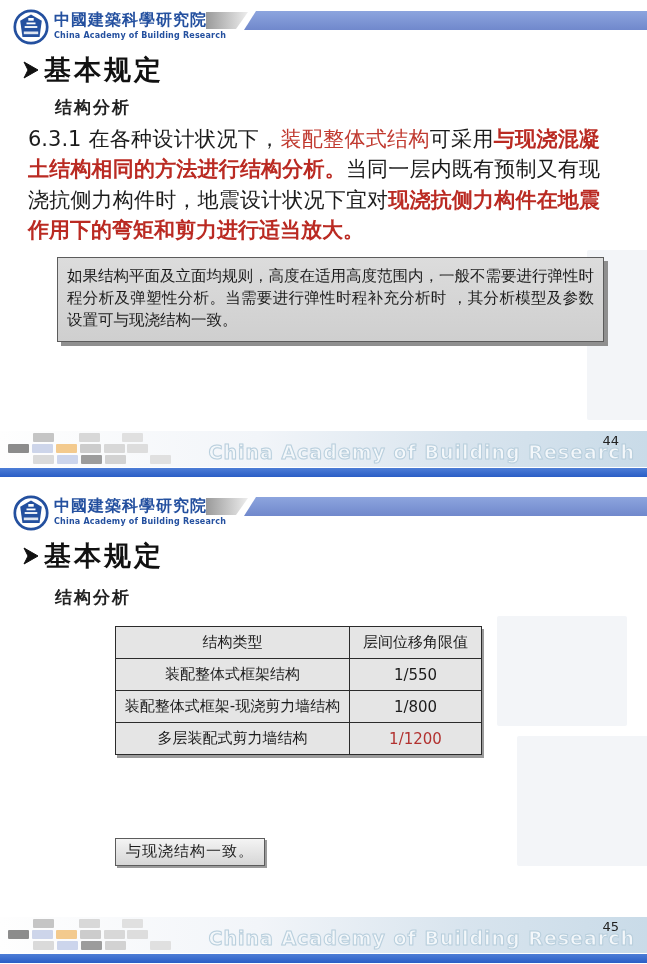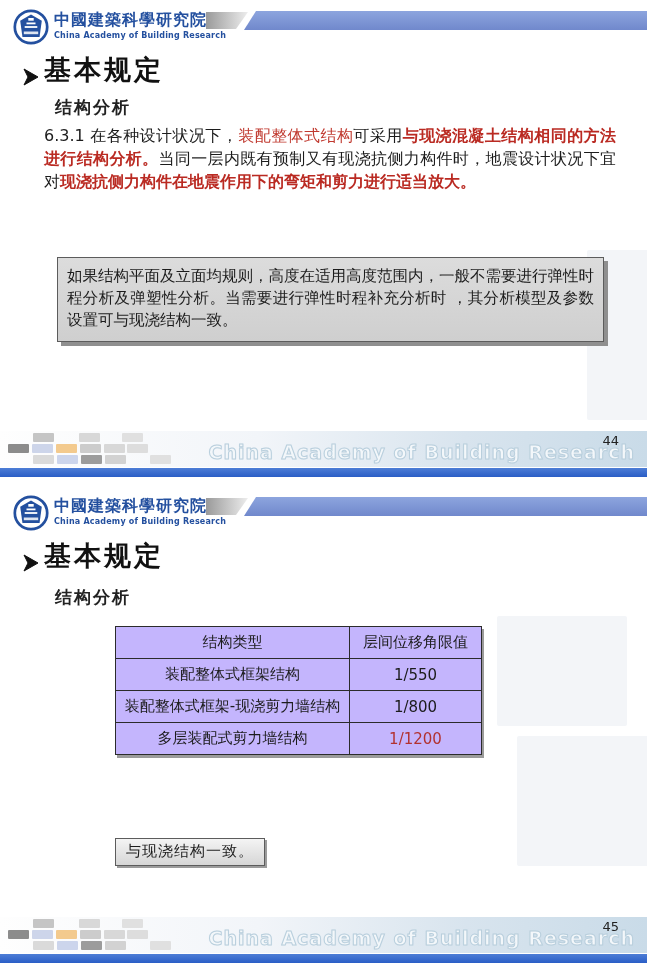--- a/index.html
+++ b/index.html
@@ -16,42 +16,42 @@
   .logo-zh{font-family:"DejaVu Serif","Liberation Serif",serif;font-weight:bold;font-size:16px;letter-spacing:1px;color:#24509f;line-height:1.1;}
   .logo-en{font-size:8px;font-weight:bold;color:#24509f;letter-spacing:.2px;margin-top:2px;}
 
   .hdr-gray{position:absolute;top:12px;left:206px;width:42px;height:17px;
     background:linear-gradient(90deg,#9a9a9a,#ededed);
     clip-path:polygon(0 0,100% 0,calc(100% - 12px) 100%,0 100%);}
   .hdr-blue{position:absolute;top:11px;left:244px;right:0;height:19px;
     background:linear-gradient(#8da5de,#7088cc);
     clip-path:polygon(12px 0,100% 0,100% 100%,0 100%);}
 
-  .h1-row{position:absolute;top:52px;left:22px;display:flex;align-items:flex-end;}
+  .h1-row{position:absolute;top:52px;left:22px;display:flex;align-items:center;}
   .arrow-ic{width:18px;height:22px;margin-right:4px;}
   .h1-text{font-size:27px;font-weight:bold;letter-spacing:3px;color:#111;}
   .sub-h{position:absolute;left:55px;font-size:17px;font-weight:bold;letter-spacing:2px;color:#222;}
   #slide1 .sub-h{top:96px;}
   #slide2 .sub-h{top:100px;}
 
   
-  .para{position:absolute;left:44px;width:572px;font-size:16px;line-height:1.45;text-align:justify;}
+  .para{position:absolute;left:28px;width:572px;font-size:21px;line-height:1.45;text-align:justify;}
   #para631{top:124px;}
   #para632{top:199px;}
   .seg-red{color:#c0392f;}
   .seg-redbold{color:#ba2a22;font-weight:bold;}
 
   .note-box{position:absolute;left:57px;top:257px;width:527px;background:linear-gradient(#dcdcdc,#cfcfcf);
     border:1px solid #5c5c5c;box-shadow:4px 4px 0 #8f8f8f;padding:7px 9px 10px 9px;
     font-size:15.5px;line-height:1.42;text-align:justify;}
   .note-box p{margin:0;}
   .note-box p + p{margin-top:8px;}
 
   
-  .tbl{position:absolute;left:115px;top:140px;border-collapse:collapse;background:#c4b5fd;
+  .tbl{position:absolute;left:115px;top:140px;border-collapse:collapse;background:#e5e5e5;
     box-shadow:2px 3px 0 #9b9b9b;font-size:15px;}
   .tbl th,.tbl td{border:1px solid #2b2b2b;text-align:center;vertical-align:middle;padding:4px 6px;font-weight:normal;}
   .tbl{border:1px solid #2b2b2b;}
   .col-type{width:234px;}
   .col-limit{width:132px;}
   .tbl tr{height:32px;}
   .tbl tr.tall{height:62px;}
   .tbl tr.tall td:first-child{line-height:1.95;}
   .red-val{color:#b23230;}
 

